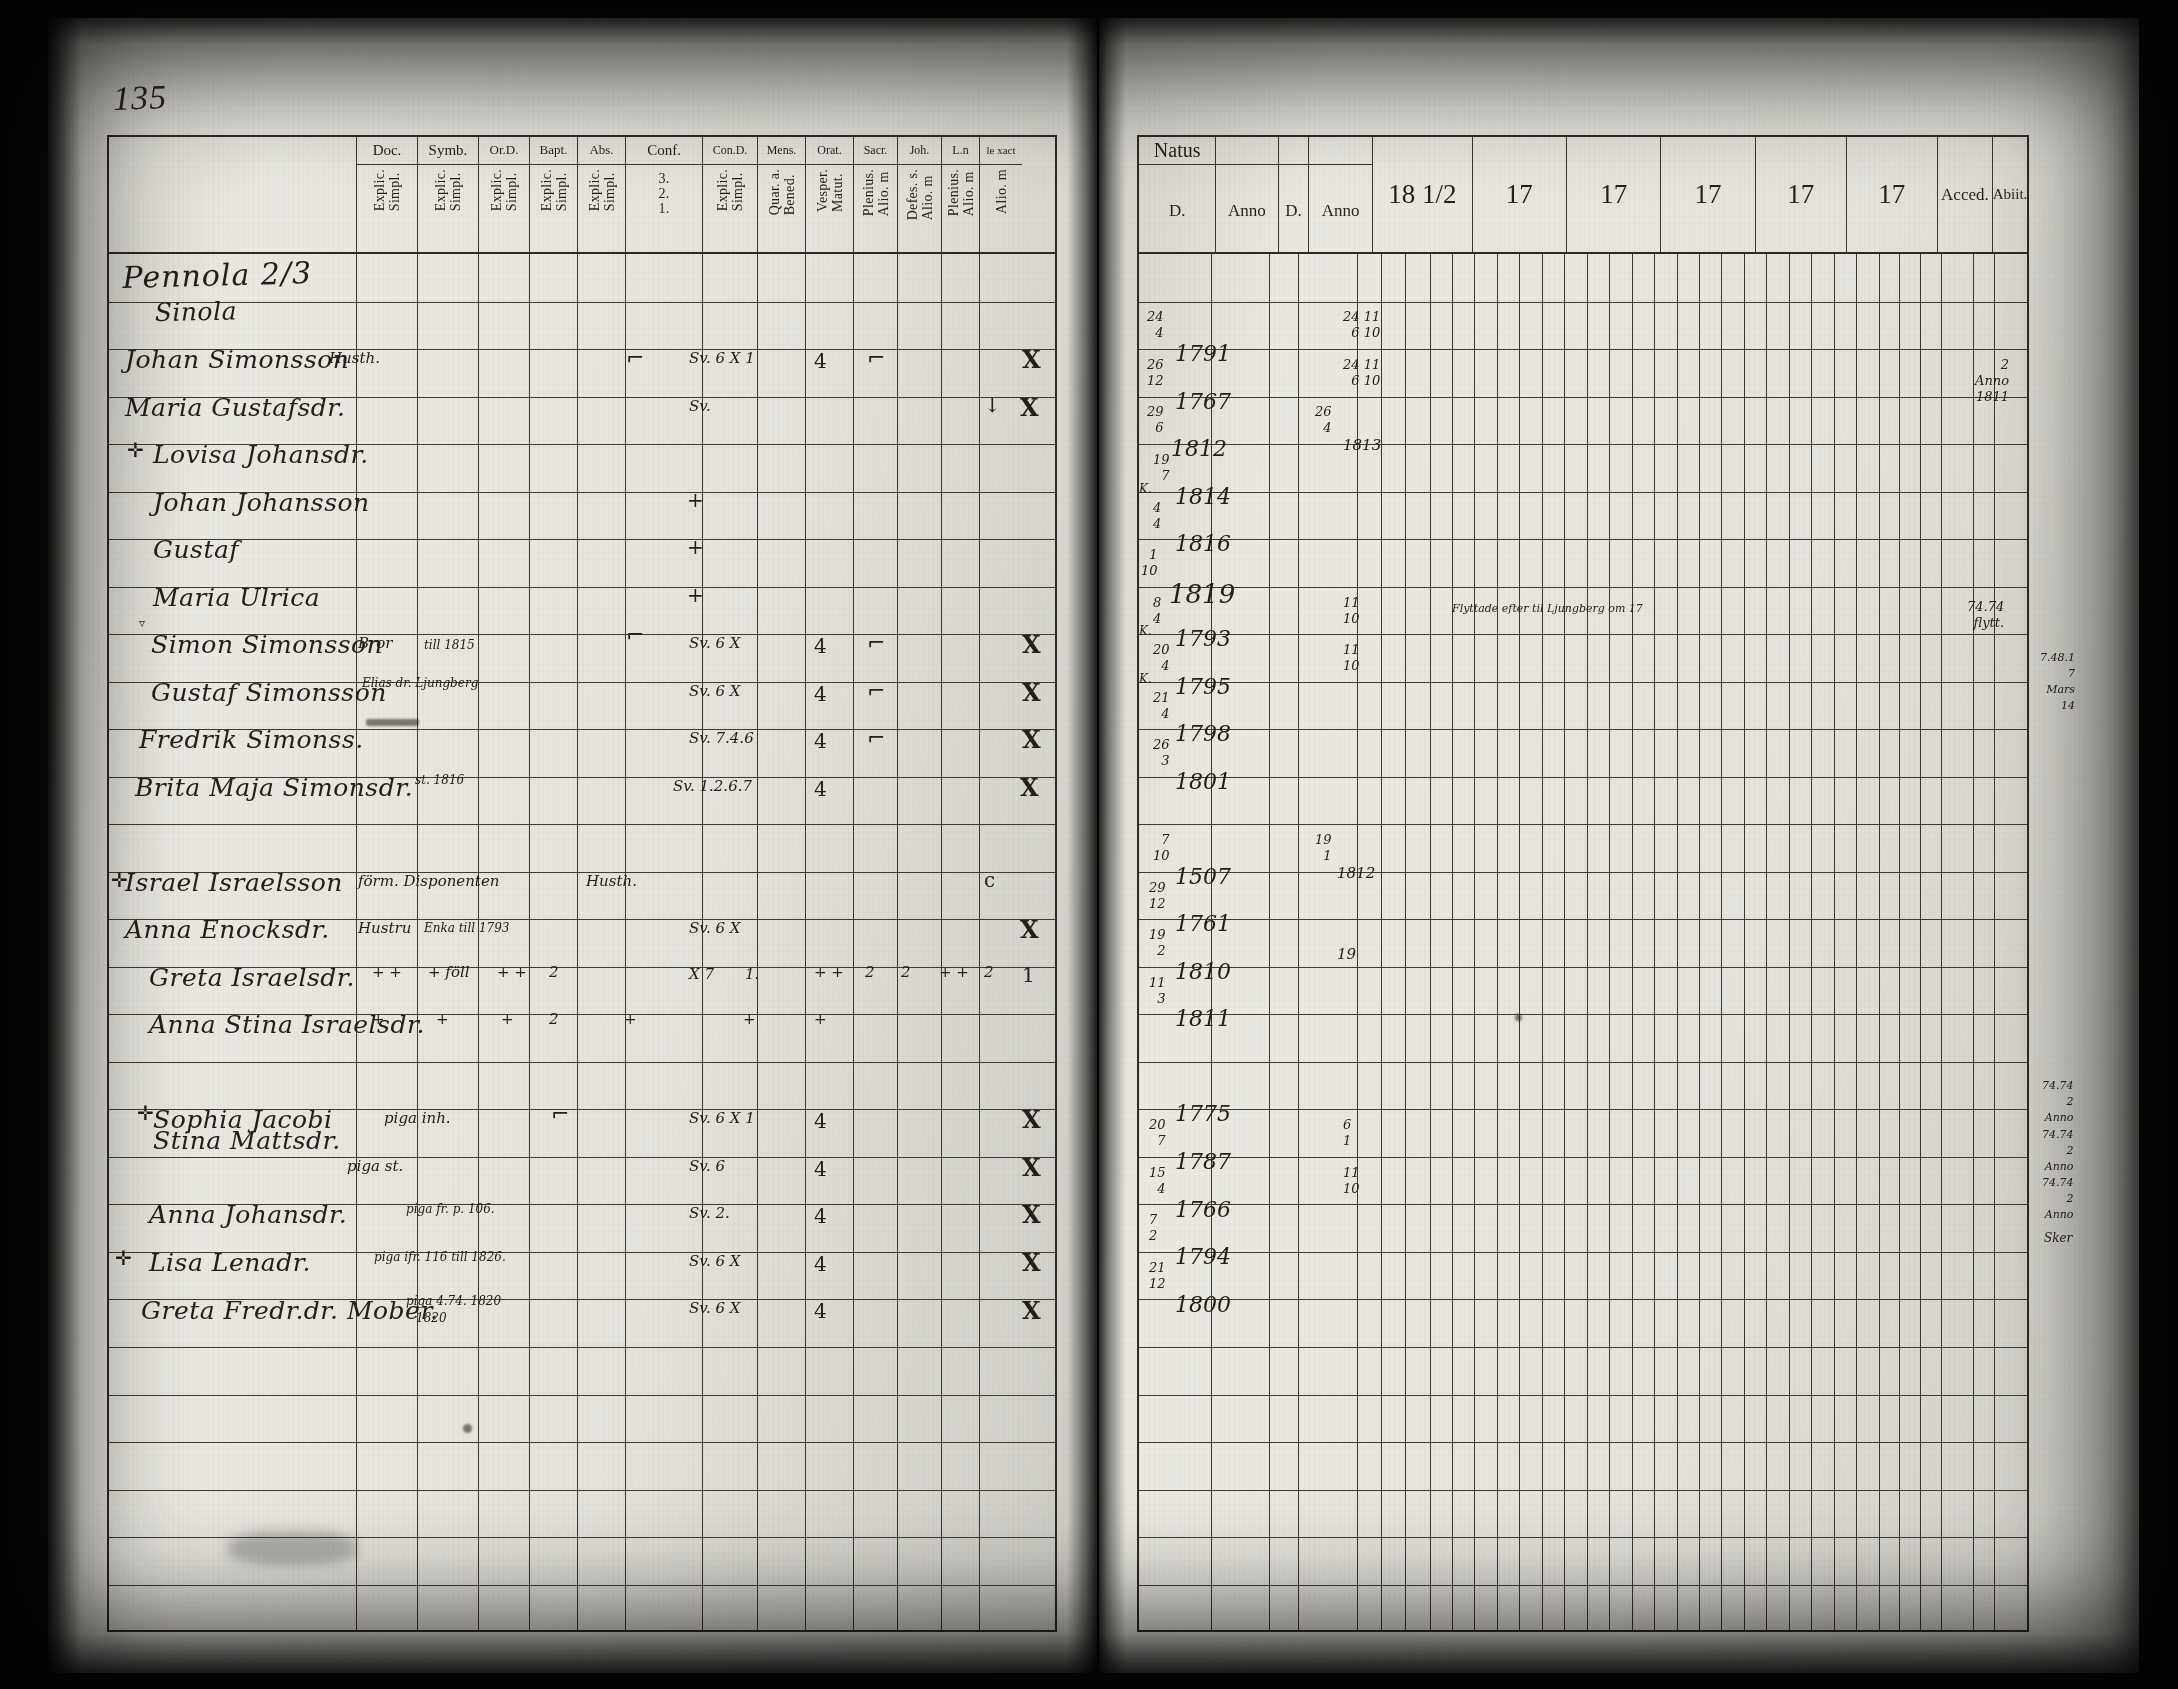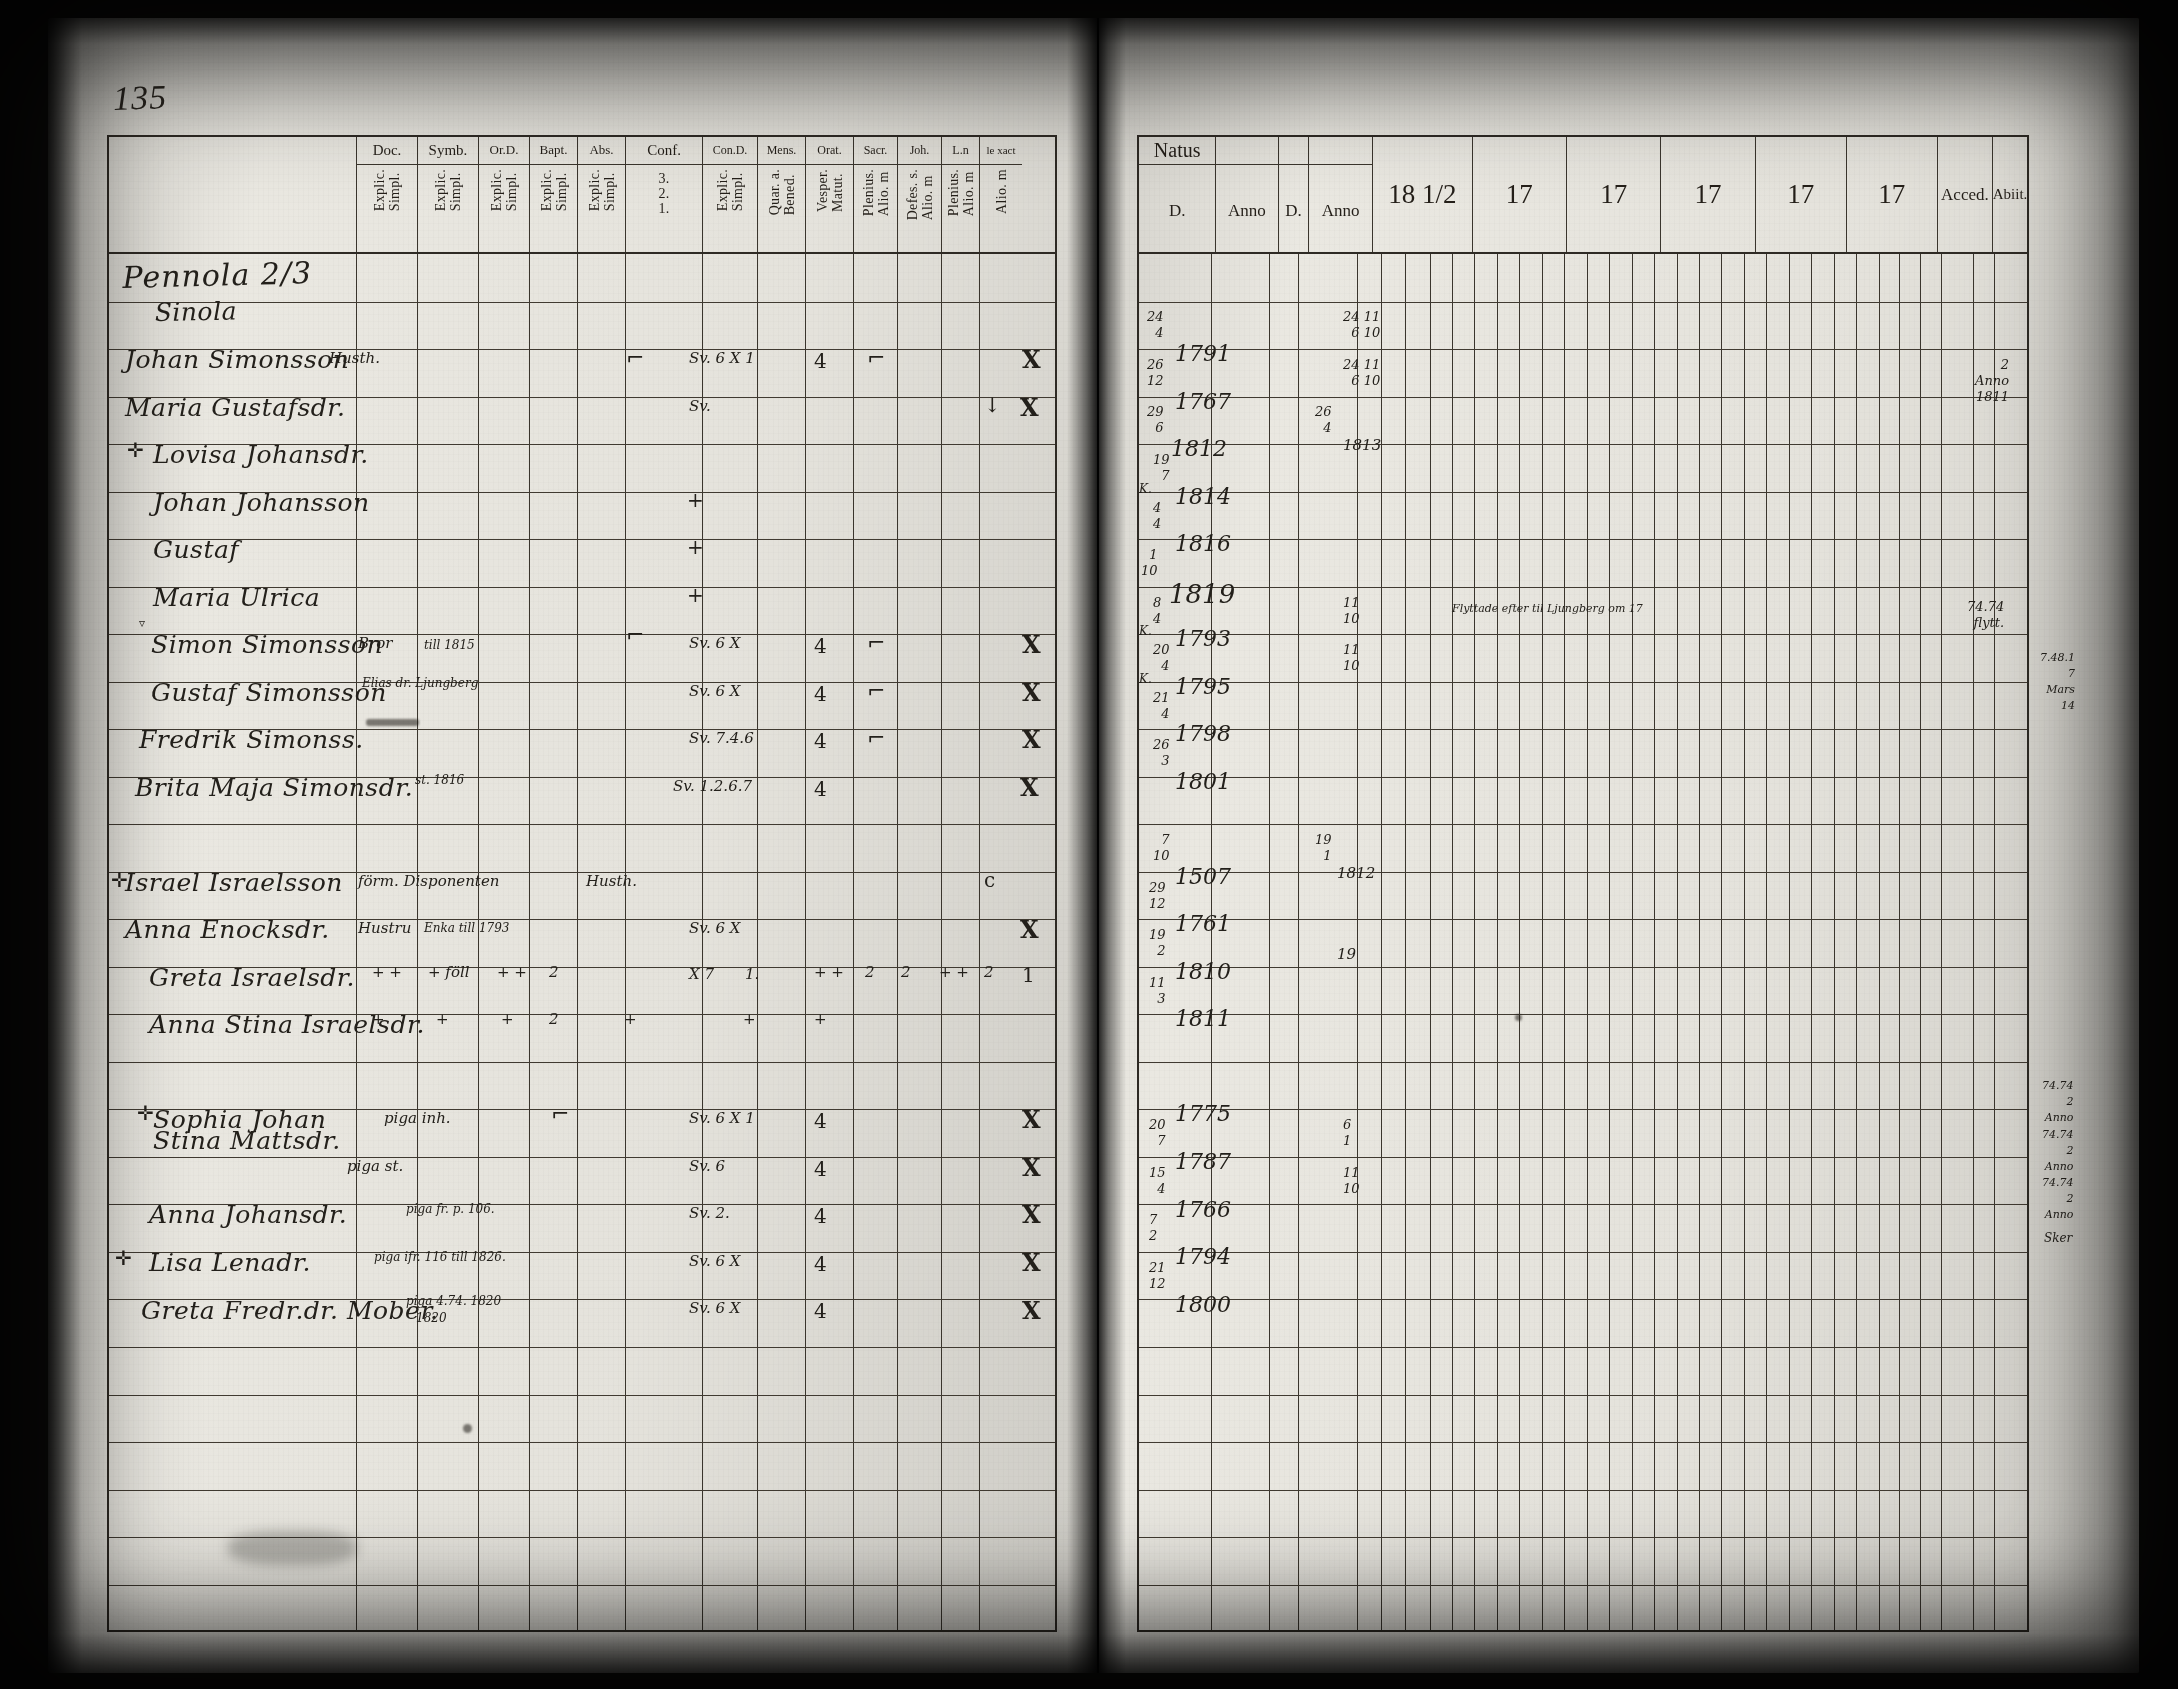--- a/index.html
+++ b/index.html
@@ -532,21 +532,21 @@
         <div class="hw small" style="left:263px; top:756px">+</div>
         <div class="hw small" style="left:327px; top:756px">+</div>
         <div class="hw small" style="left:392px; top:756px">+</div>
         <div class="hw small" style="left:440px; top:756px">2</div>
         <div class="hw small" style="left:515px; top:756px">+</div>
         <div class="hw small" style="left:634px; top:756px">+</div>
         <div class="hw small" style="left:705px; top:756px">+</div>
         <div class="hw small" style="left:224px; top:756px"></div>
 
         <div class="hw mark" style="left:28px; top:847px">✛</div>
-        <div class="hw name" style="left:44px; top:851px">Sophia Johan</div>
+        <div class="hw name" style="left:44px; top:851px">Sophia Jacobi</div>
         <div class="hw small" style="left:275px; top:855px">piga inh.</div>
         <div class="hw small" style="left:580px; top:855px">Sv. 6 X 1</div>
         <div class="hw mark" style="left:705px; top:855px">4</div>
         <div class="hw xmark" style="left:913px; top:851px">X</div>
         <div class="hw dash" style="left:442px; top:847px">⌐</div>
 
         <div class="hw name" style="left:44px; top:872px">Stina Mattsdr.</div>
         <div class="hw small" style="left:238px; top:903px">piga st.</div>
         <div class="hw small" style="left:580px; top:903px">Sv. 6</div>
         <div class="hw mark" style="left:705px; top:903px">4</div>

